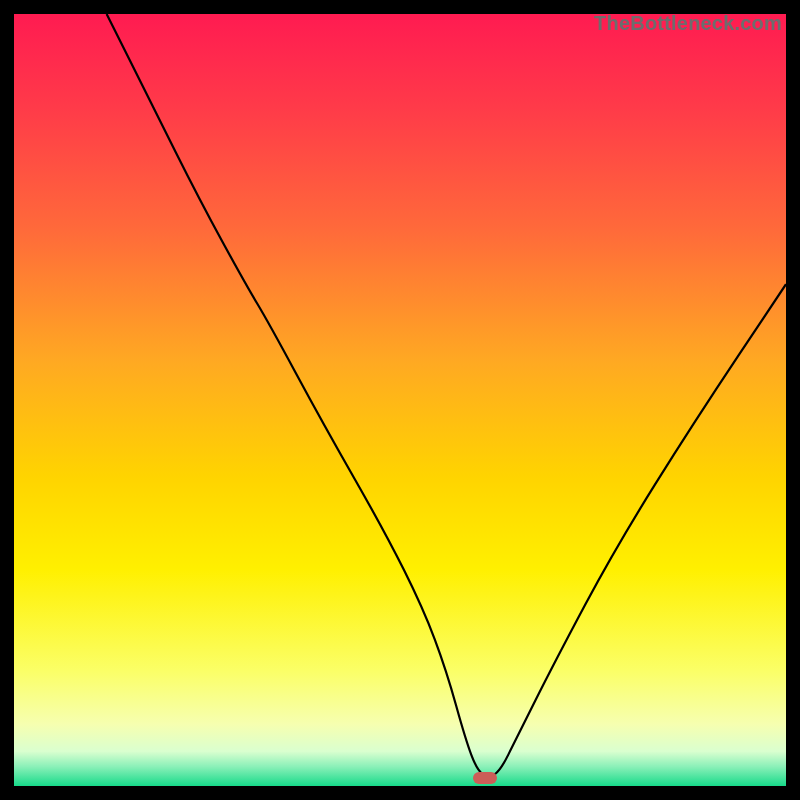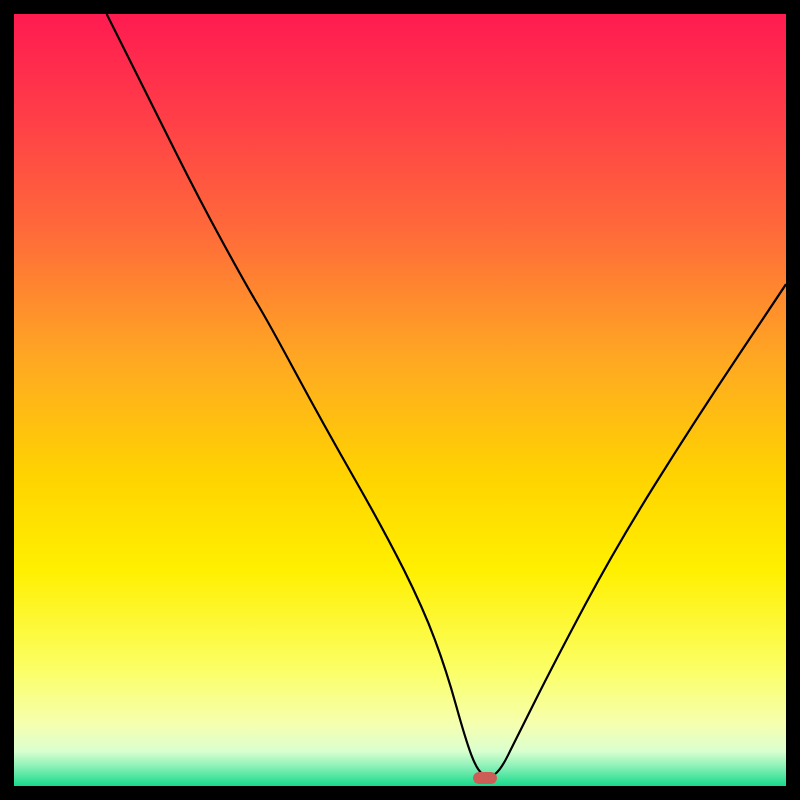--- a/index.html
+++ b/index.html
@@ -79,13 +79,14 @@
     </defs>
     <rect x="0" y="0" width="772" height="772" fill="url(#bg-grad)"></rect>
   </svg>
 
   <svg class="curve" viewBox="0 0 772 772" preserveAspectRatio="none">
     <path id="curve-path" d="M 92.64 0 Q 92.64 0 115.80000000000001 46.31999999999999 Q 138.96 92.63999999999999 162.12 138.95999999999998 Q 185.28 185.27999999999997 208.44 227.73999999999998 Q 231.6 270.2 243.18 289.5 Q 254.76000000000002 308.8 281.78000000000003 358.98 Q 308.8 409.16 339.68 463.20000000000005 Q 370.56 517.24 389.86 555.84 Q 409.16 594.44 420.74 625.32 Q 432.32000000000005 656.2 441.97 690.94 Q 451.61999999999995 725.68 457.40999999999997 741.1199999999999 Q 463.2 756.56 468.99 760.42 Q 474.78 764.28 480.57 760.42 Q 486.36 756.56 494.08000000000004 741.1199999999999 Q 501.8 725.68 521.1 687.0799999999999 Q 540.4 648.48 571.28 590.58 Q 602.16 532.6800000000001 640.76 470.9200000000001 Q 679.36 409.16 725.6800000000001 339.68 T 772 270.2"></path>
   </svg>
 
   <div class="marker" id="marker" style="left: 470.92px; top: 764.28px;"></div>
 
+  <div class="watermark">TheBottleneck.com</div>
 </div>
 
 </body></html>

